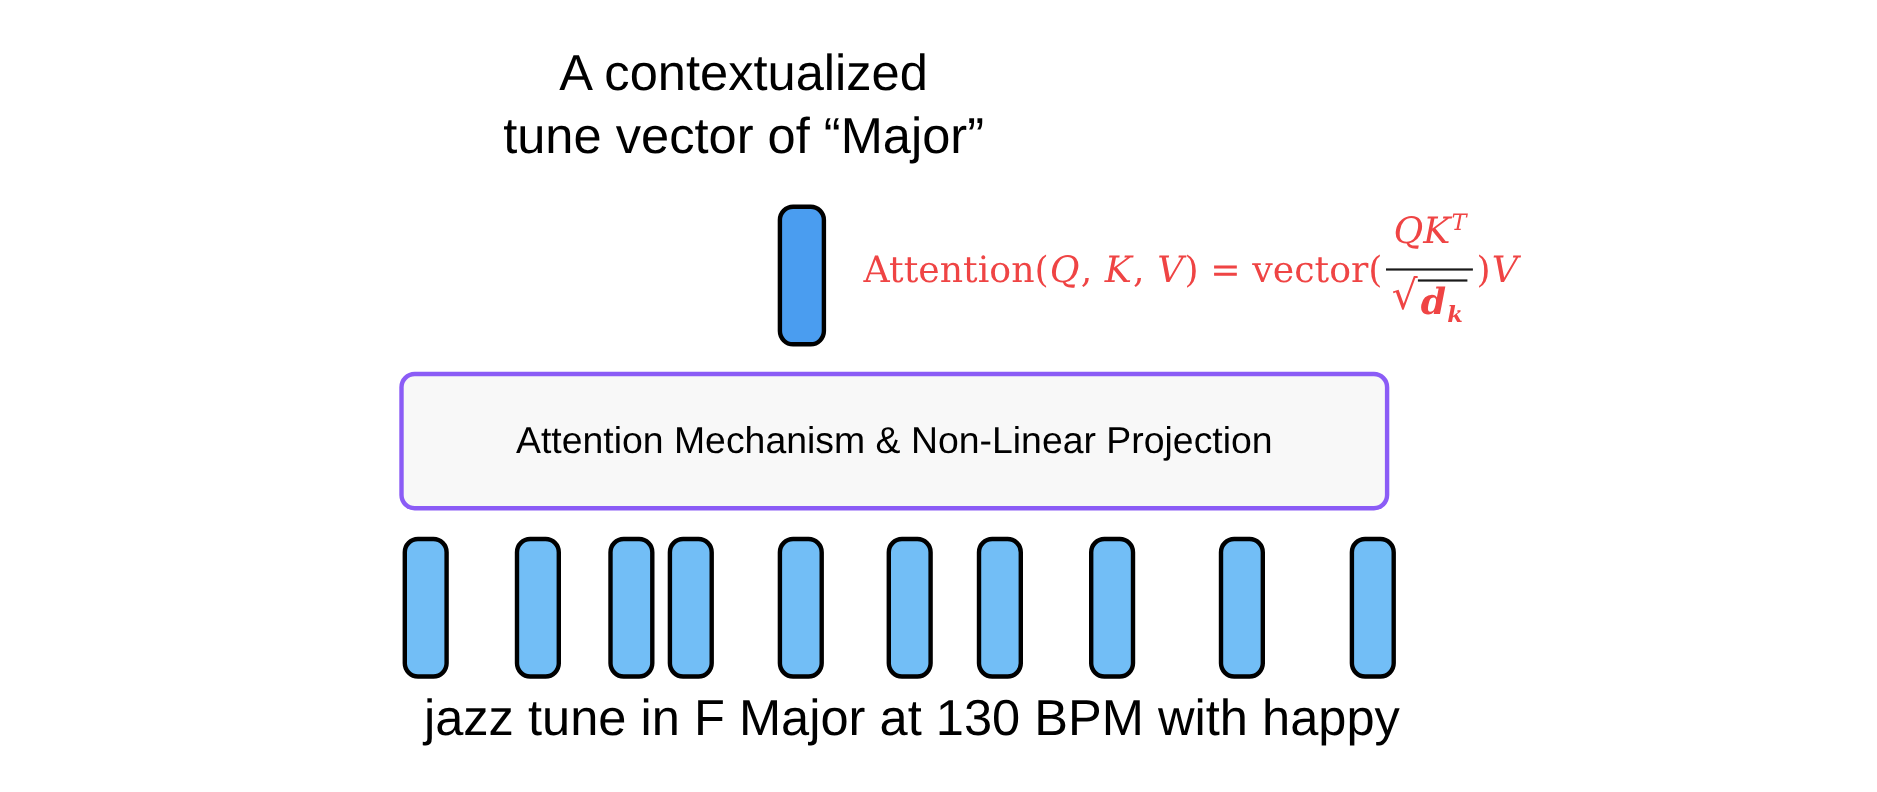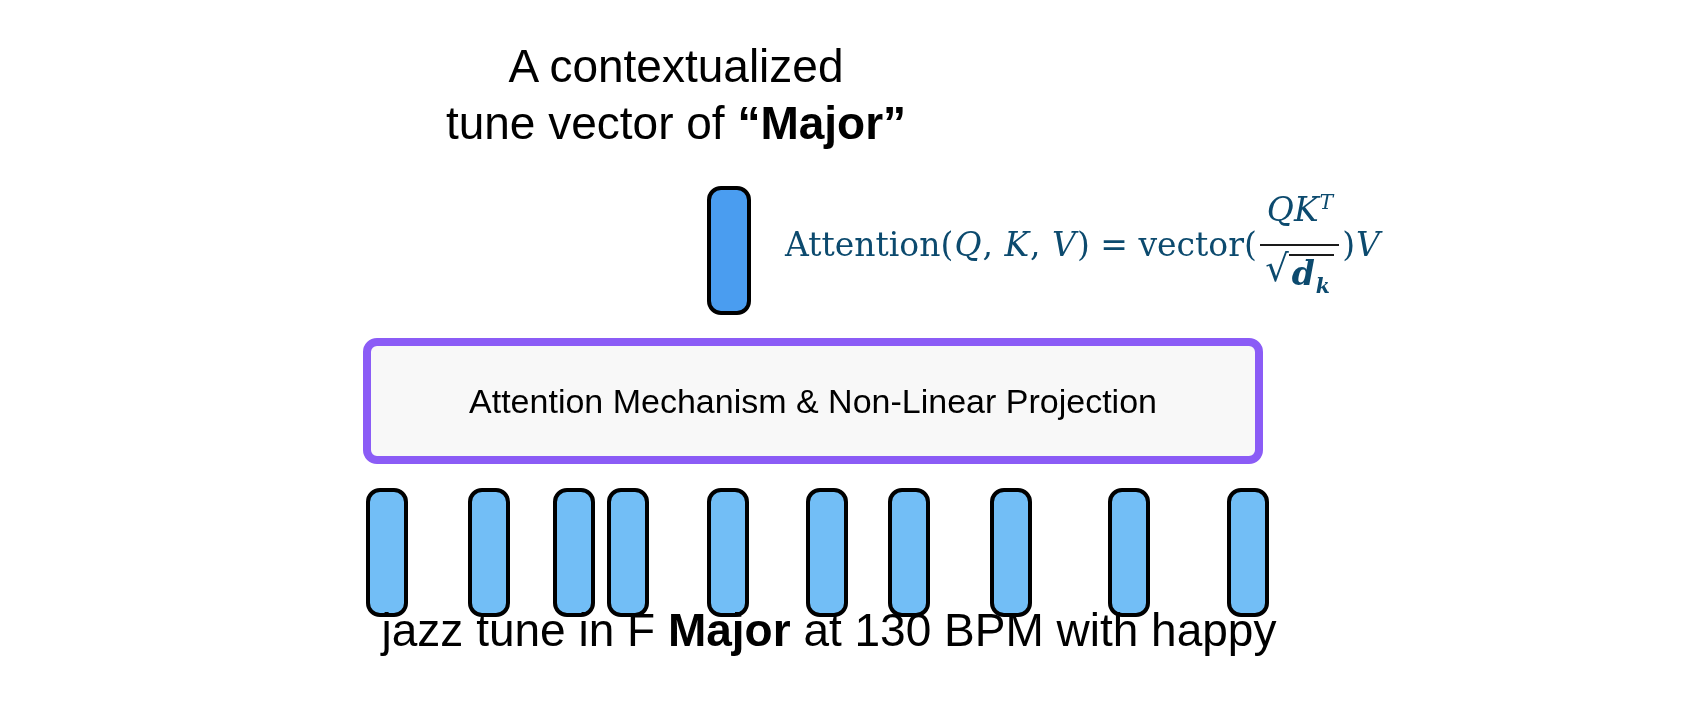--- a/index.html
+++ b/index.html
@@ -9,21 +9,21 @@
   }
   .canvas {
     position: relative;
     width: 1604px;
     height: 720px;
     background: #ffffff;
     overflow: hidden;
     font-family: "Liberation Sans", sans-serif;
     color: #000000;
   }
-  .b { font-weight: bold; }
+  .b { font-weight: normal; }
 
   
   .caption-top {
     position: absolute;
     left: 676px;
     top: 38px;
     transform: translateX(-50%);
     text-align: center;
     font-size: 46px;
     line-height: 57px;
@@ -48,21 +48,21 @@
   
   .formula {
     position: absolute;
     left: 785px;
     top: 194px;
     height: 100px;
     display: flex;
     align-items: center;
     font-family: "DejaVu Serif", serif;
     font-size: 33px;
-    color: #0c4a6e;
+    color: #ef4444;
     text-align: right;
   }
   .formula span { white-space: pre; }
   .rm { font-style: normal; }
   .it { font-style: italic; padding: 0 1px; }
   .formula sup, .formula sub {
     font-size: 0.62em;
     font-style: italic;
     white-space: pre;
   }
@@ -99,21 +99,21 @@
 
   
   .proj-box {
     position: absolute;
     left: 363px;
     top: 338px;
     width: 900px;
     height: 126px;
     box-sizing: border-box;
     background: var(--box-fill, #f8f8f8);
-    border: 8px solid #8b5cf6;
+    border: 4px solid #8b5cf6;
     border-radius: 14px;
     display: flex;
     align-items: center;
     justify-content: center;
     font-size: 34px;
     white-space: nowrap;
   }
 
   
   .vec-row {
@@ -128,21 +128,21 @@
     top: 0;
     width: 42px;
     height: 129px;
     background: var(--word-fill, #72bef6);
   }
 
   
   .sentence {
     position: absolute;
     left: 829px;
-    top: 600px;
+    top: 622px;
     transform: translateX(-50%);
     font-size: 46px;
     line-height: 60px;
     white-space: nowrap;
   }
 </style>
 </head>
 <body>
 
 <div class="canvas">

